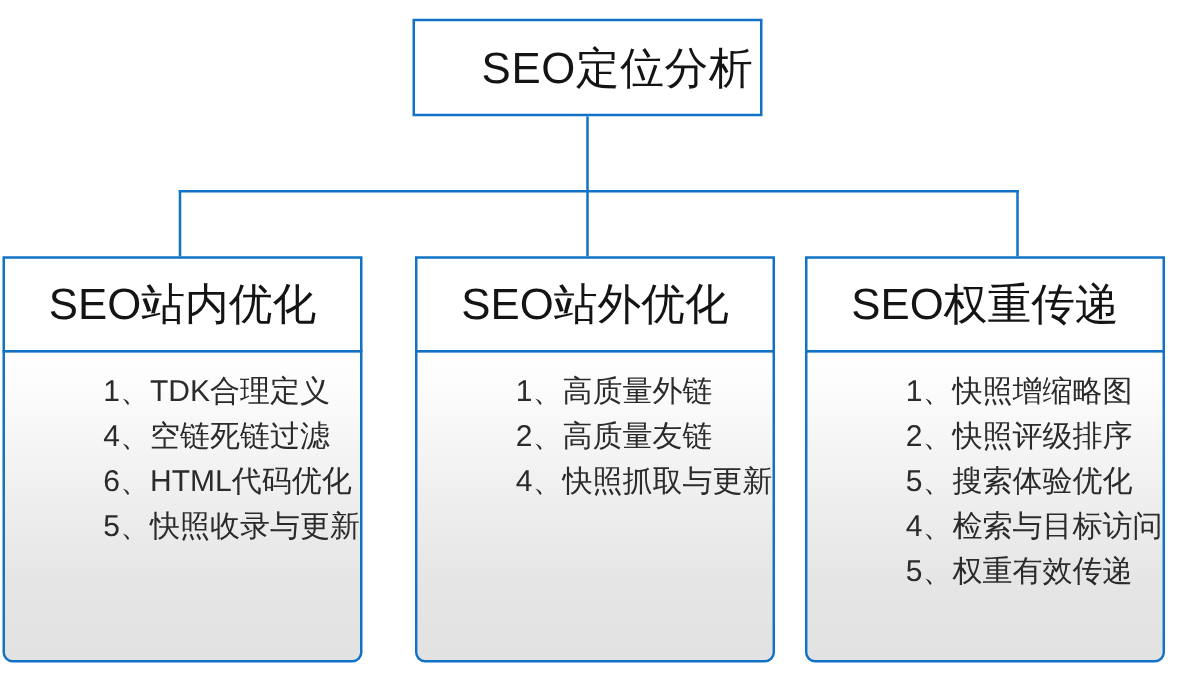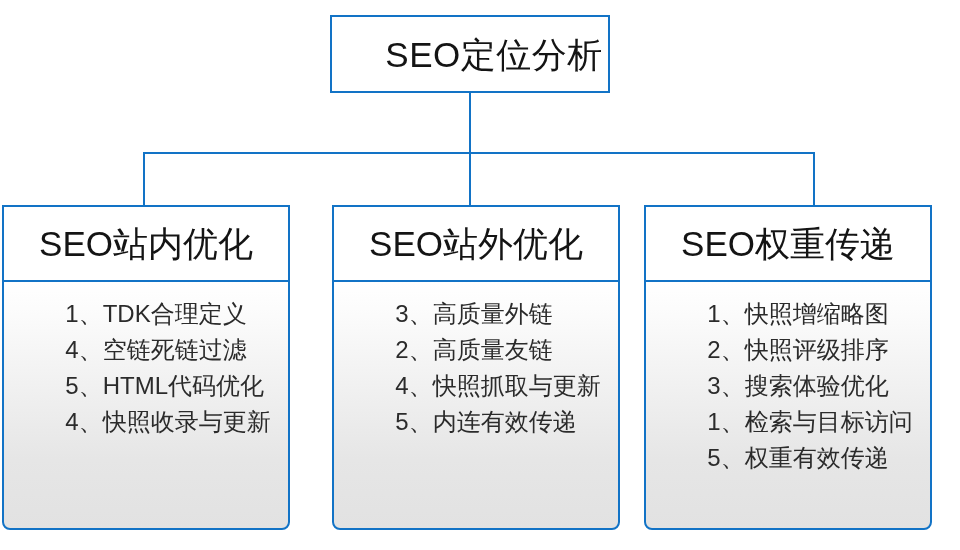--- a/index.html
+++ b/index.html
@@ -81,21 +81,21 @@
     box-sizing: border-box;
     background: linear-gradient(to bottom,
                 #ffffff 0%,
                 #fbfbfb 14%,
                 #f0f0f0 44%,
                 #e6e6e6 72%,
                 #e2e2e2 100%);
     padding: 14px 0 16px 0;
     display: flex;
     flex-direction: column;
-    align-items: center;
+    align-items: flex-end;
     overflow: hidden;
   }
   .branch-list {
     list-style: none;
     margin: 0;
     padding: 0 0 0 44px;
   }
   .branch-list li {
     font-size: 24px;
     color: #2b2b2b;
@@ -123,48 +123,47 @@
   </div>
 
   <div class="branch branch-1">
     <div class="branch-head">
       <span class="branch-head-label">SEO站内优化</span>
     </div>
     <div class="branch-body">
       <ul class="branch-list">
         <li>1、TDK合理定义</li>
         <li>4、空链死链过滤</li>
-        <li>5、HTML代码优化</li>
-        <li>4、快照收录与更新</li>
+        <li>6、HTML代码优化</li>
+        <li>5、快照收录与更新</li>
       </ul>
     </div>
   </div>
 
   <div class="branch branch-2">
     <div class="branch-head">
       <span class="branch-head-label">SEO站外优化</span>
     </div>
     <div class="branch-body">
       <ul class="branch-list">
-        <li>3、高质量外链</li>
+        <li>1、高质量外链</li>
         <li>2、高质量友链</li>
         <li>4、快照抓取与更新</li>
-        <li>5、内连有效传递</li>
       </ul>
     </div>
   </div>
 
   <div class="branch branch-3">
     <div class="branch-head">
       <span class="branch-head-label">SEO权重传递</span>
     </div>
     <div class="branch-body">
       <ul class="branch-list">
         <li>1、快照增缩略图</li>
         <li>2、快照评级排序</li>
-        <li>3、搜索体验优化</li>
-        <li>1、检索与目标访问</li>
+        <li>5、搜索体验优化</li>
+        <li>4、检索与目标访问</li>
         <li>5、权重有效传递</li>
       </ul>
     </div>
   </div>
 
 </div>
 
 </body></html>

